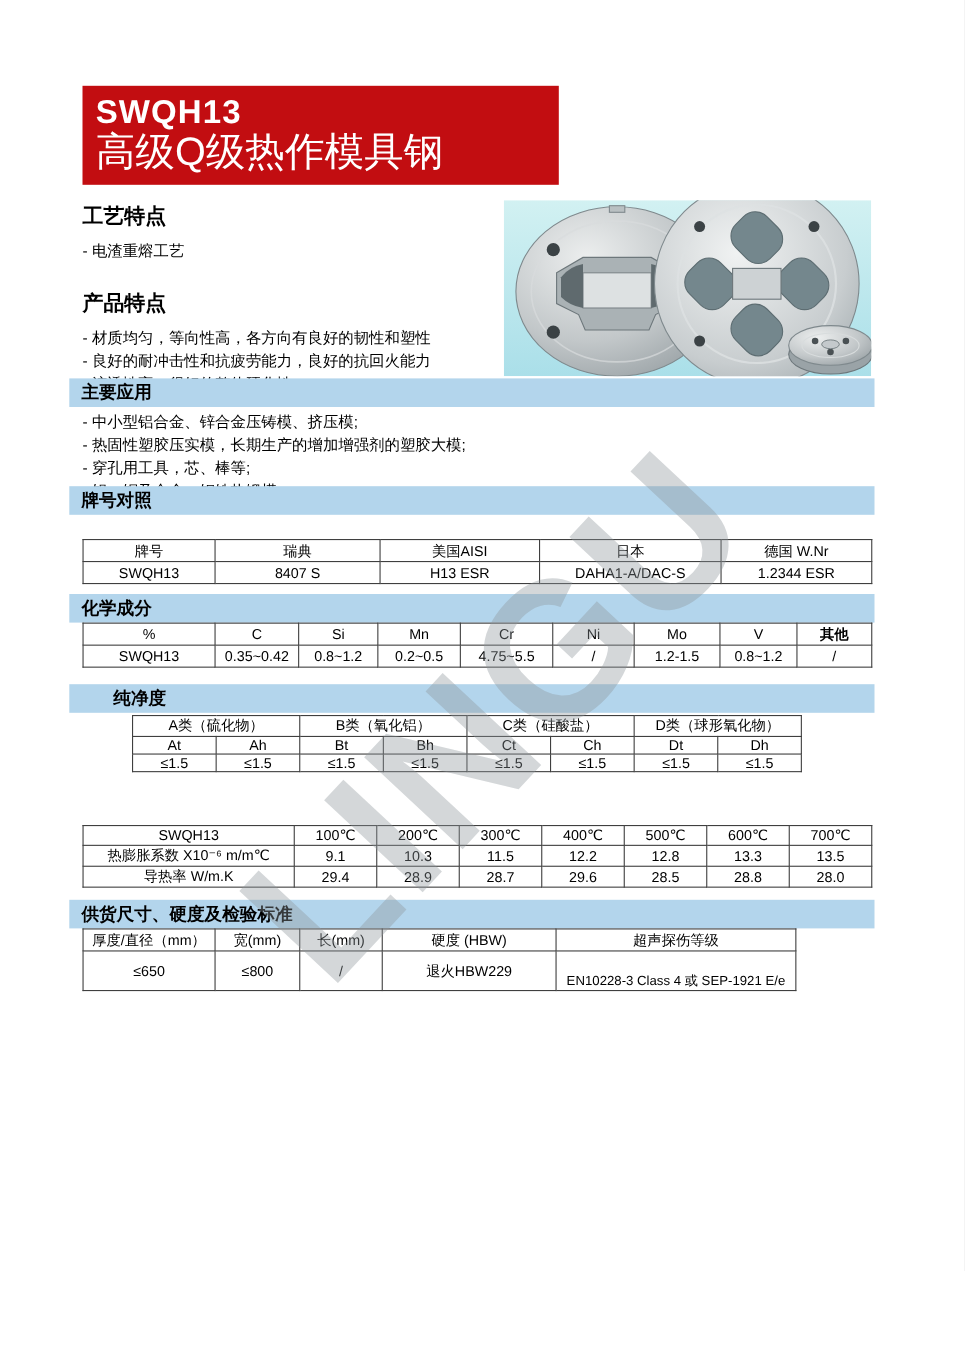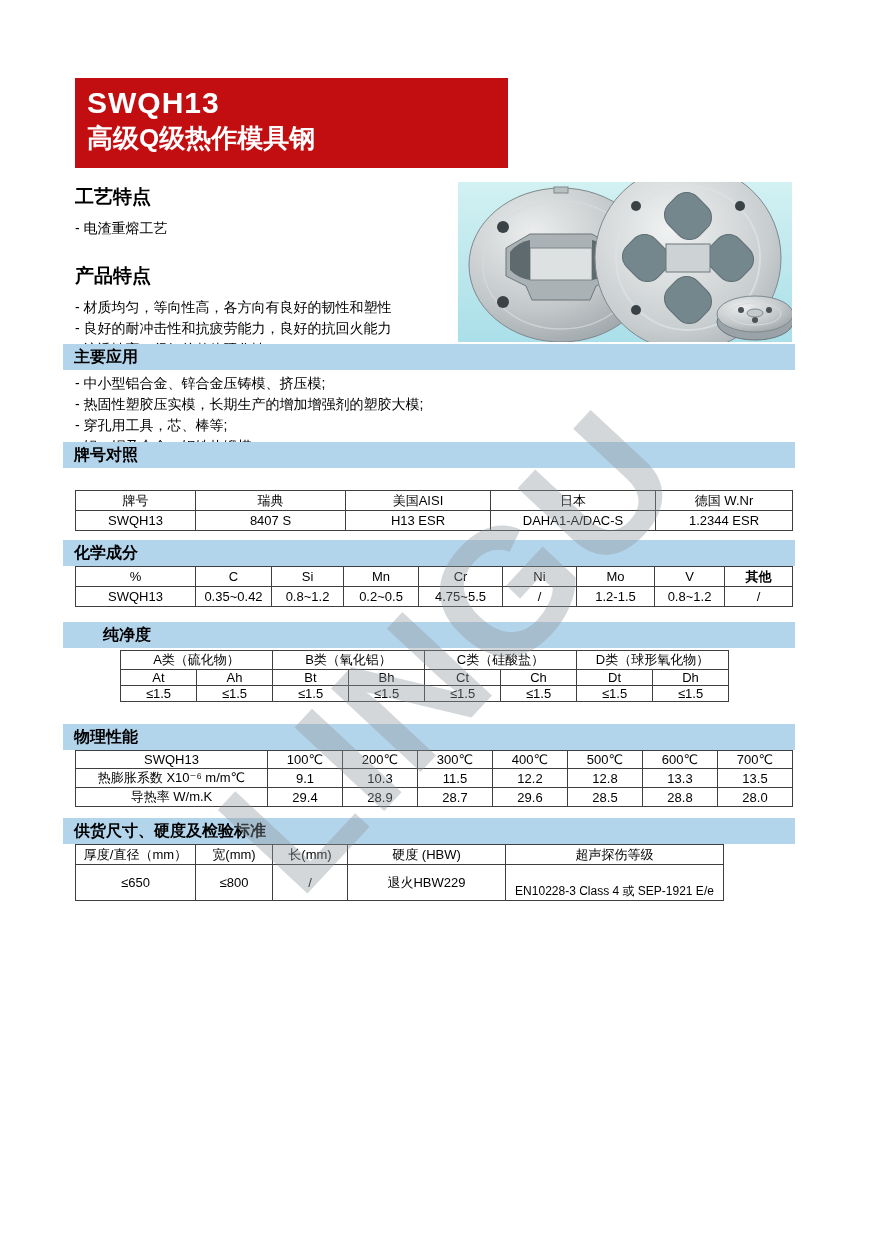--- a/index.html
+++ b/index.html
@@ -7,21 +7,21 @@
     position:relative; width:877px; height:1241px; background:#ffffff;
     margin:0 auto; overflow:hidden;
     font-family:"Liberation Sans","DejaVu Sans",sans-serif; color:#000;
   }
   
   .banner{
     position:absolute; left:75px; top:78px; width:433px; height:90px;
     background:#c20d11; color:#fff; box-sizing:border-box; padding:8px 0 0 12px;
   }
   .banner .model{font-size:30px; font-weight:bold; line-height:34px; letter-spacing:1px;}
-  .banner .subtitle{font-size:26px; font-weight:bold; line-height:36px;}
+  .banner .subtitle{font-size:36px; font-weight:normal; line-height:36px;}
   
   .leftcol{position:absolute; left:75px; top:184px; width:380px;}
   .h-plain{font-size:19px; font-weight:bold; margin:0 0 8px 0;}
   .plain-item{font-size:14px; line-height:21px;}
   .gap{height:24px;}
   
   .photo{position:absolute; left:458px; top:182px; width:334px; height:160px;}
   
   .bar{
     position:absolute; left:63px; width:732px; height:26px; background:#b3d5ec;
@@ -258,23 +258,20 @@
       <td>≤1.5</td>
       <td>≤1.5</td>
       <td>≤1.5</td>
       <td>≤1.5</td>
       <td>≤1.5</td>
       <td>≤1.5</td>
     </tr>
   </tbody>
     </table>
 
-  <div class="bar" style="top:724px;">
-    <span>物理性能</span>
-  </div>
   <table class="t-phys">
     <colgroup>
         <col style="width:192px">
         <col style="width:75px">
         <col style="width:75px">
         <col style="width:75px">
         <col style="width:75px">
         <col style="width:75px">
         <col style="width:75px">
         <col style="width:75px">

